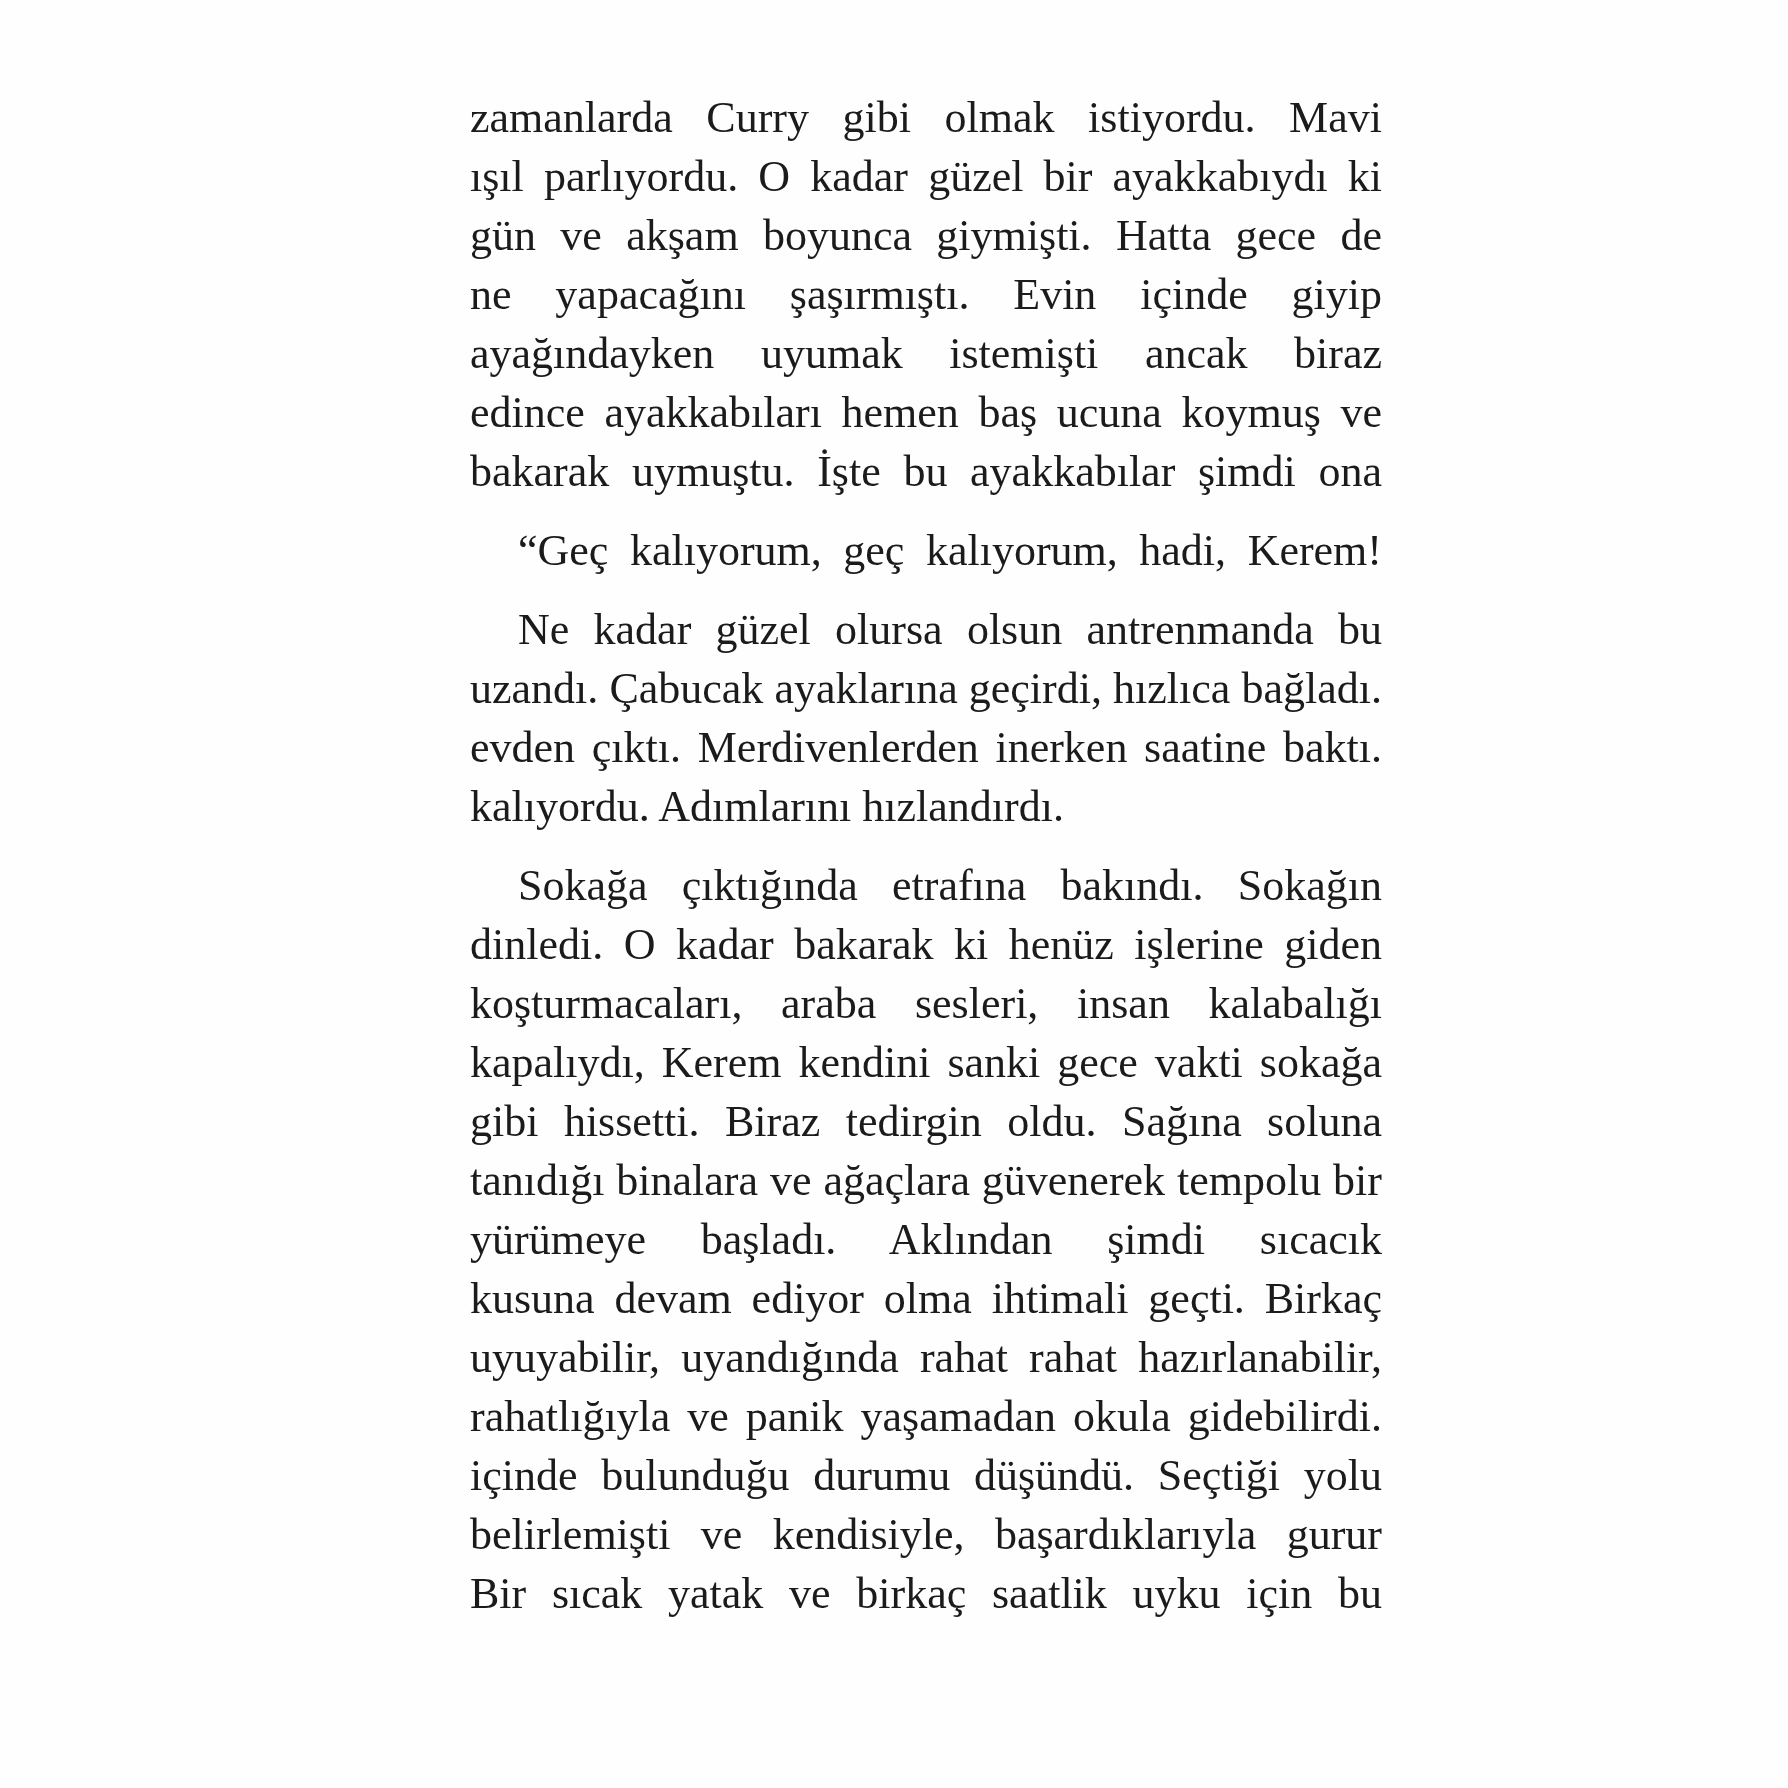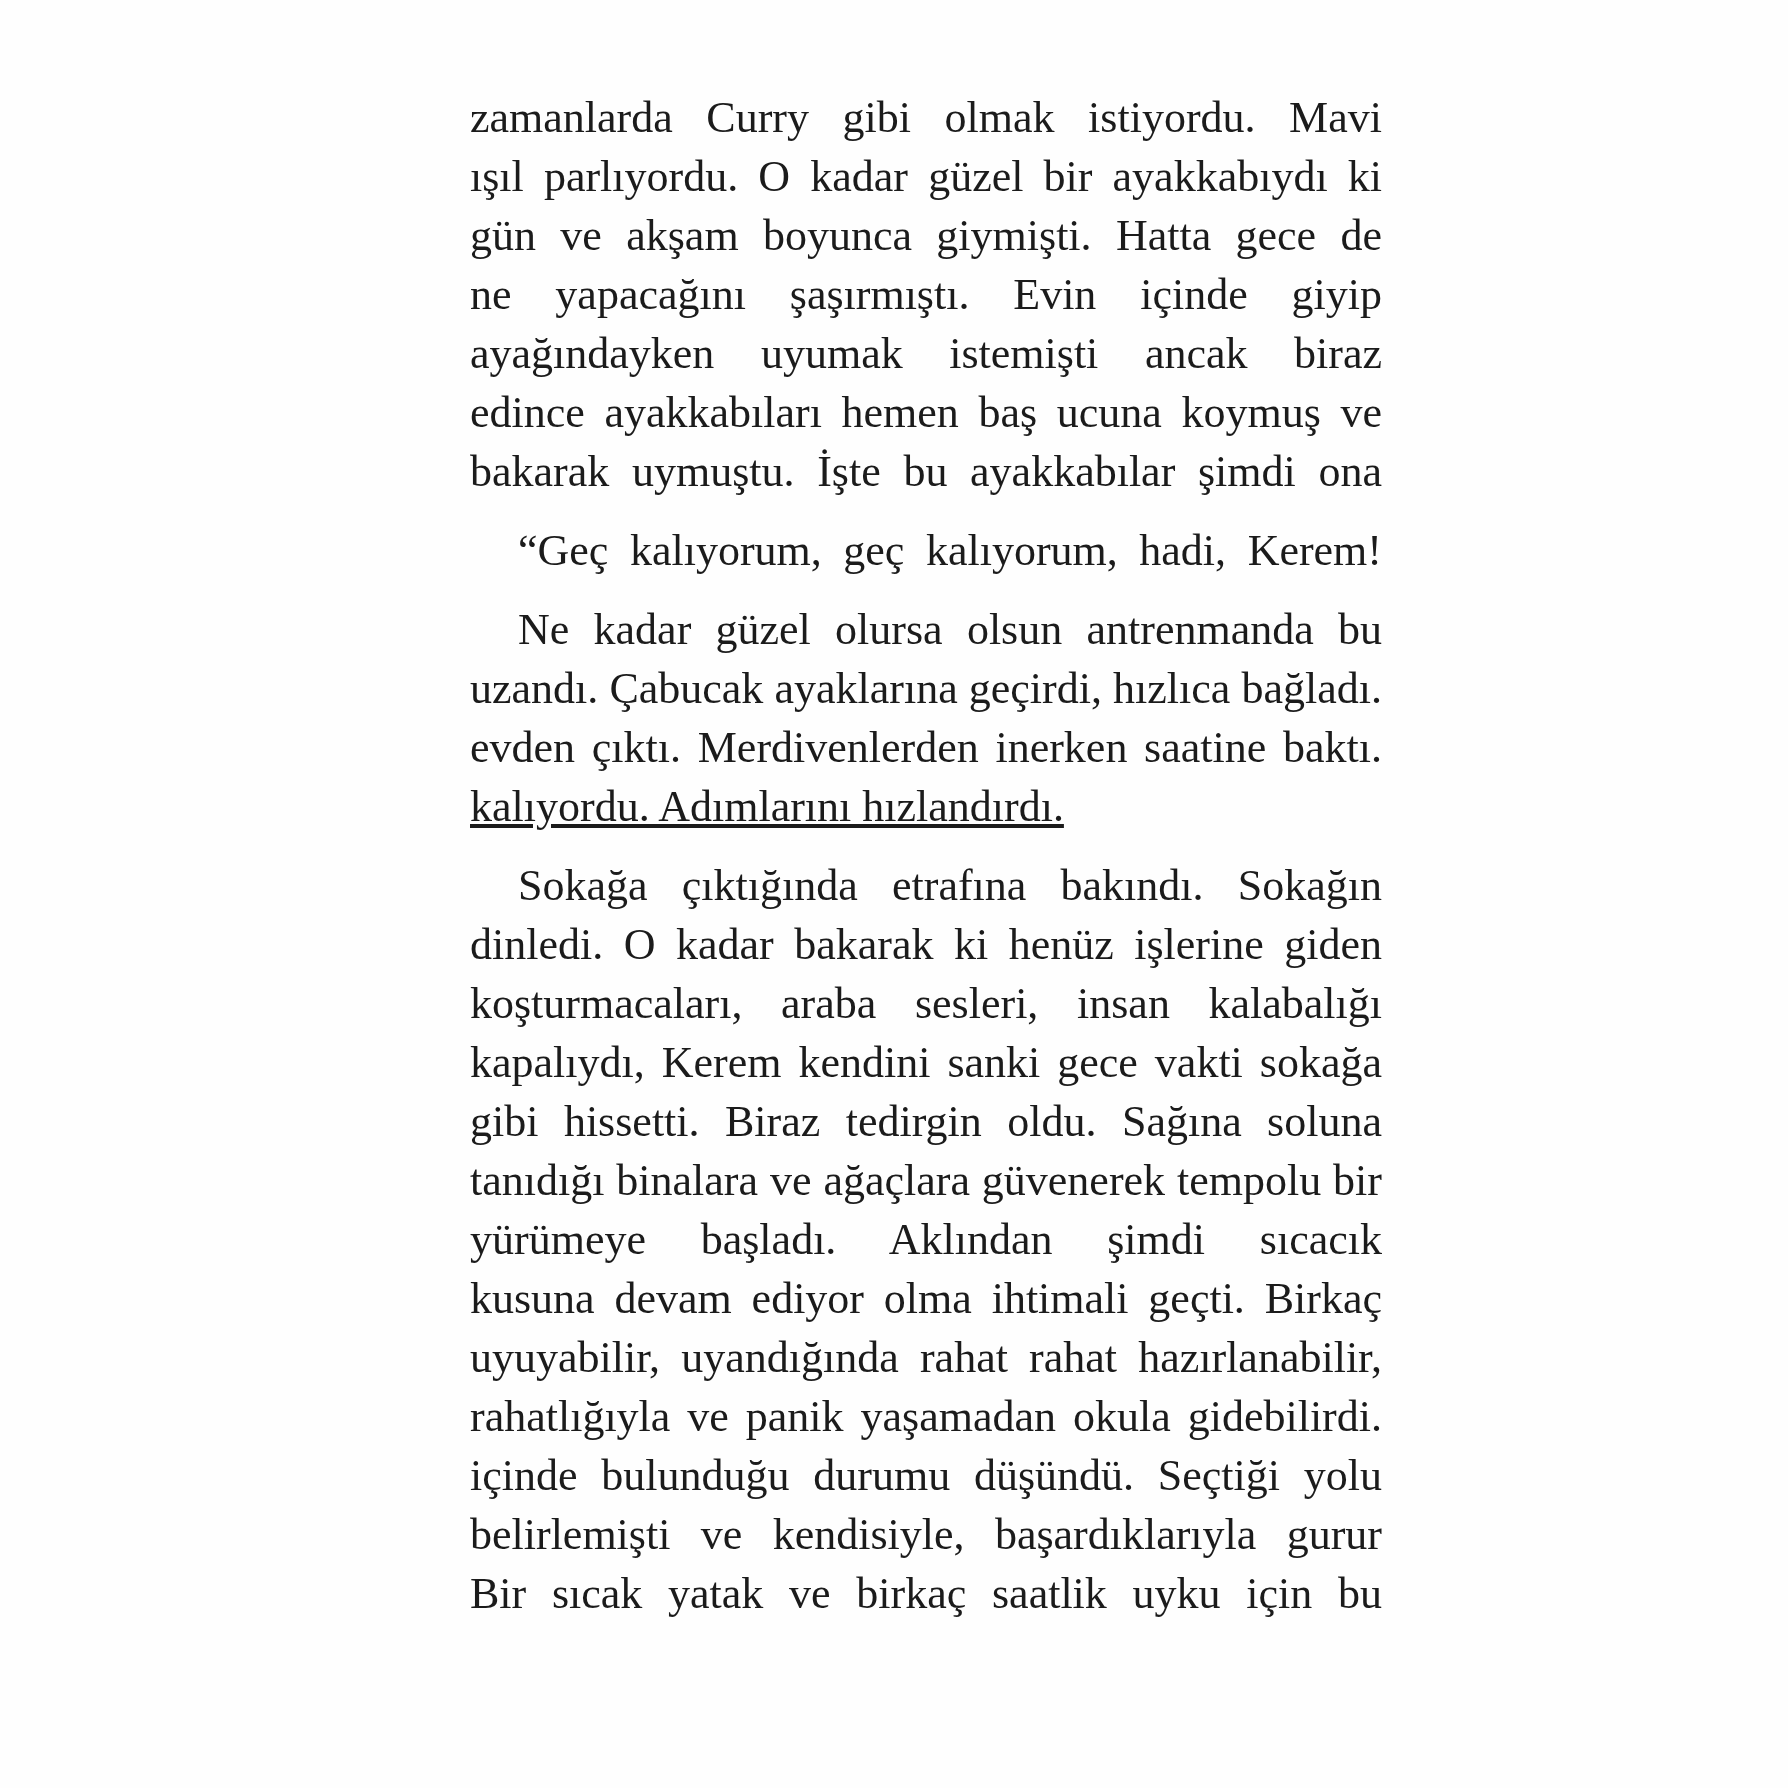--- a/index.html
+++ b/index.html
@@ -36,21 +36,20 @@
     text-align: justify;
     text-align-last: justify;
     white-space: normal;
     overflow: hidden;
   }
   .line.first {
     padding-left: 48px;
   }
   .line.endline {
     text-align-last: left;
-    text-decoration: underline;
   }
 </style>
 </head>
 <body style="background: rgb(254, 254, 254);">
 
 <main class="page">
   <section class="text-block" style="color: rgb(27, 27, 27);">
       <div class="paragraph">
         <div class="line">zamanlarda Curry gibi olmak istiyordu. Mavi desenleri ışıl</div>
         <div class="line">ışıl parlıyordu. O kadar güzel bir ayakkabıydı ki sevincinden</div>

